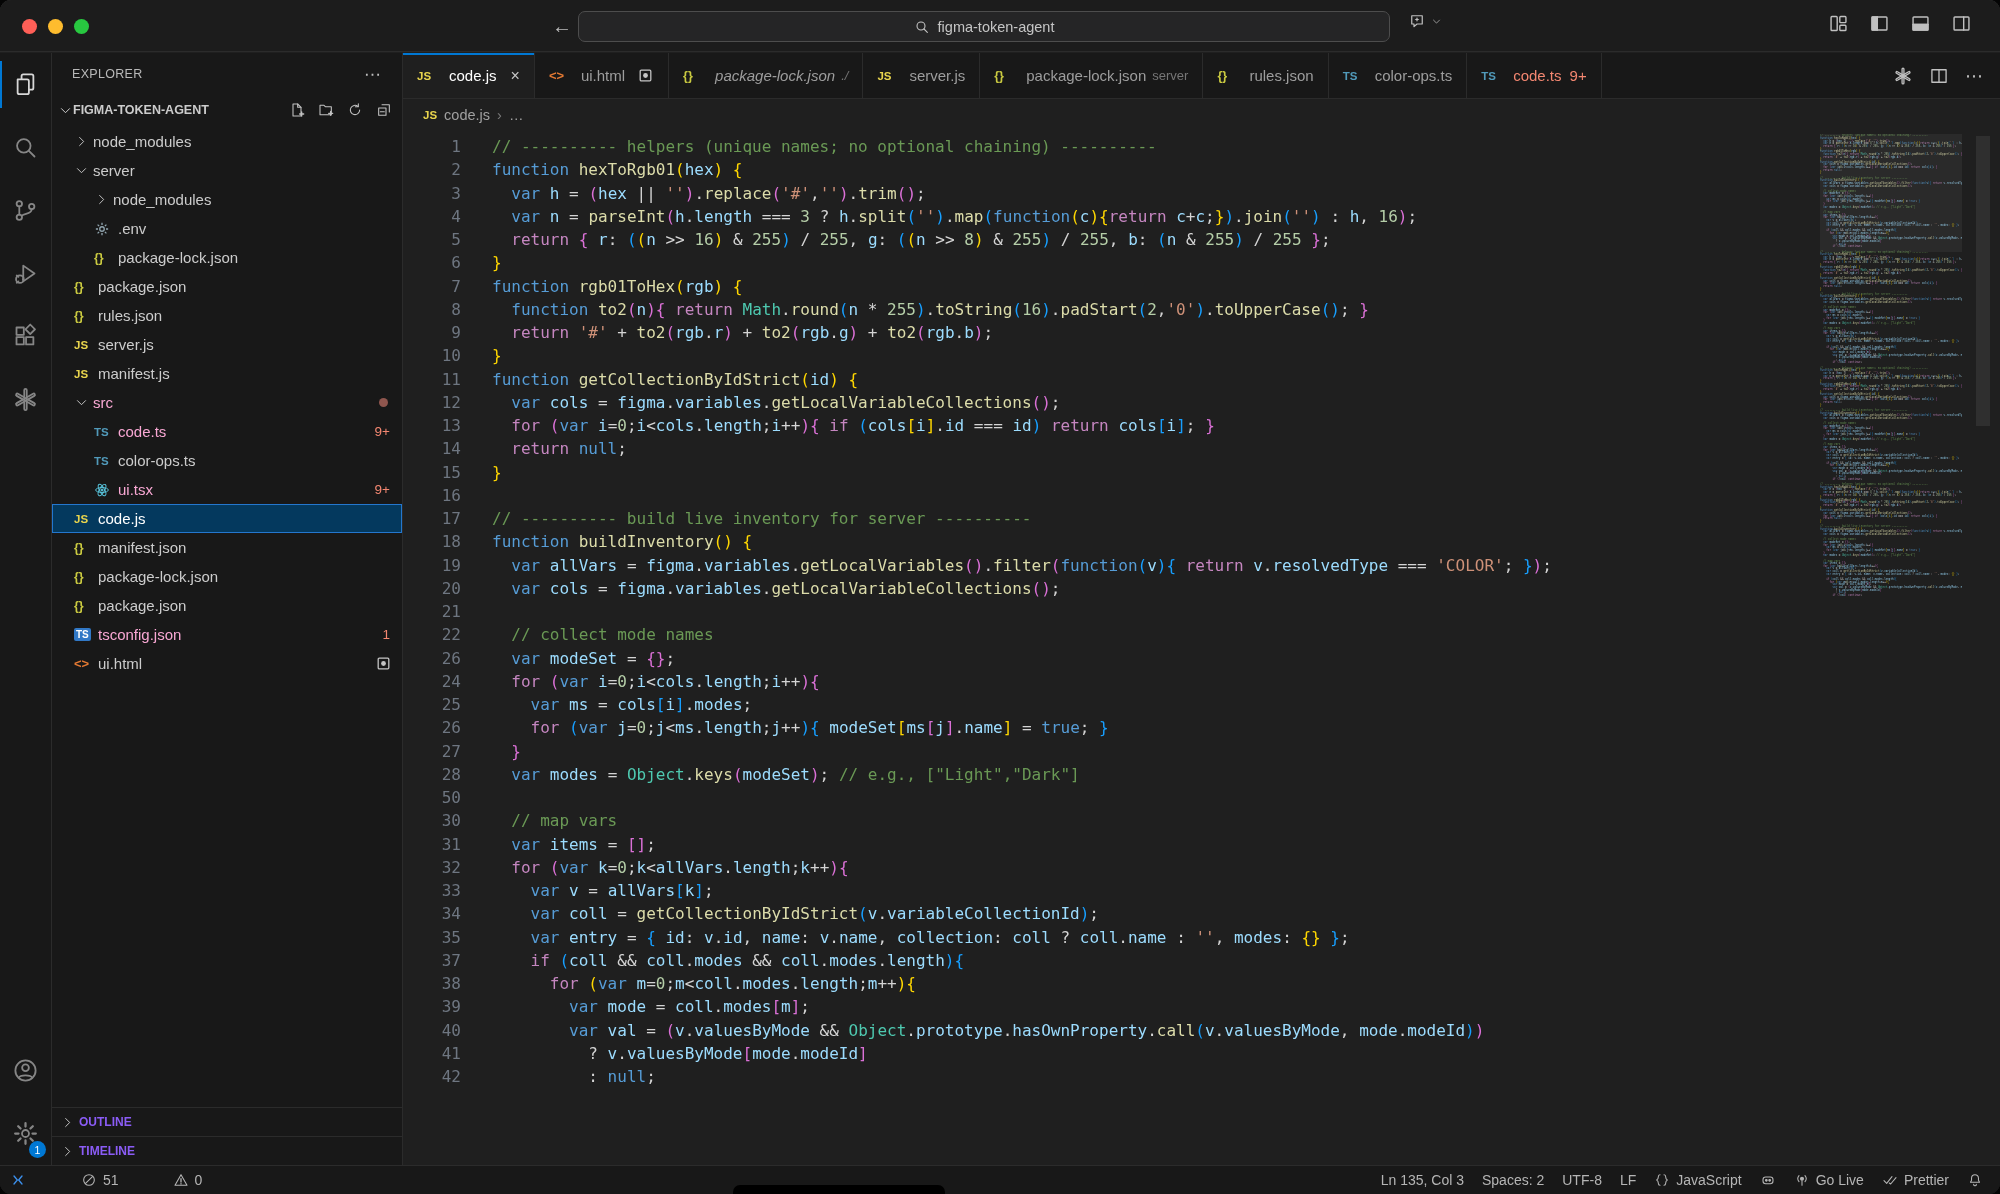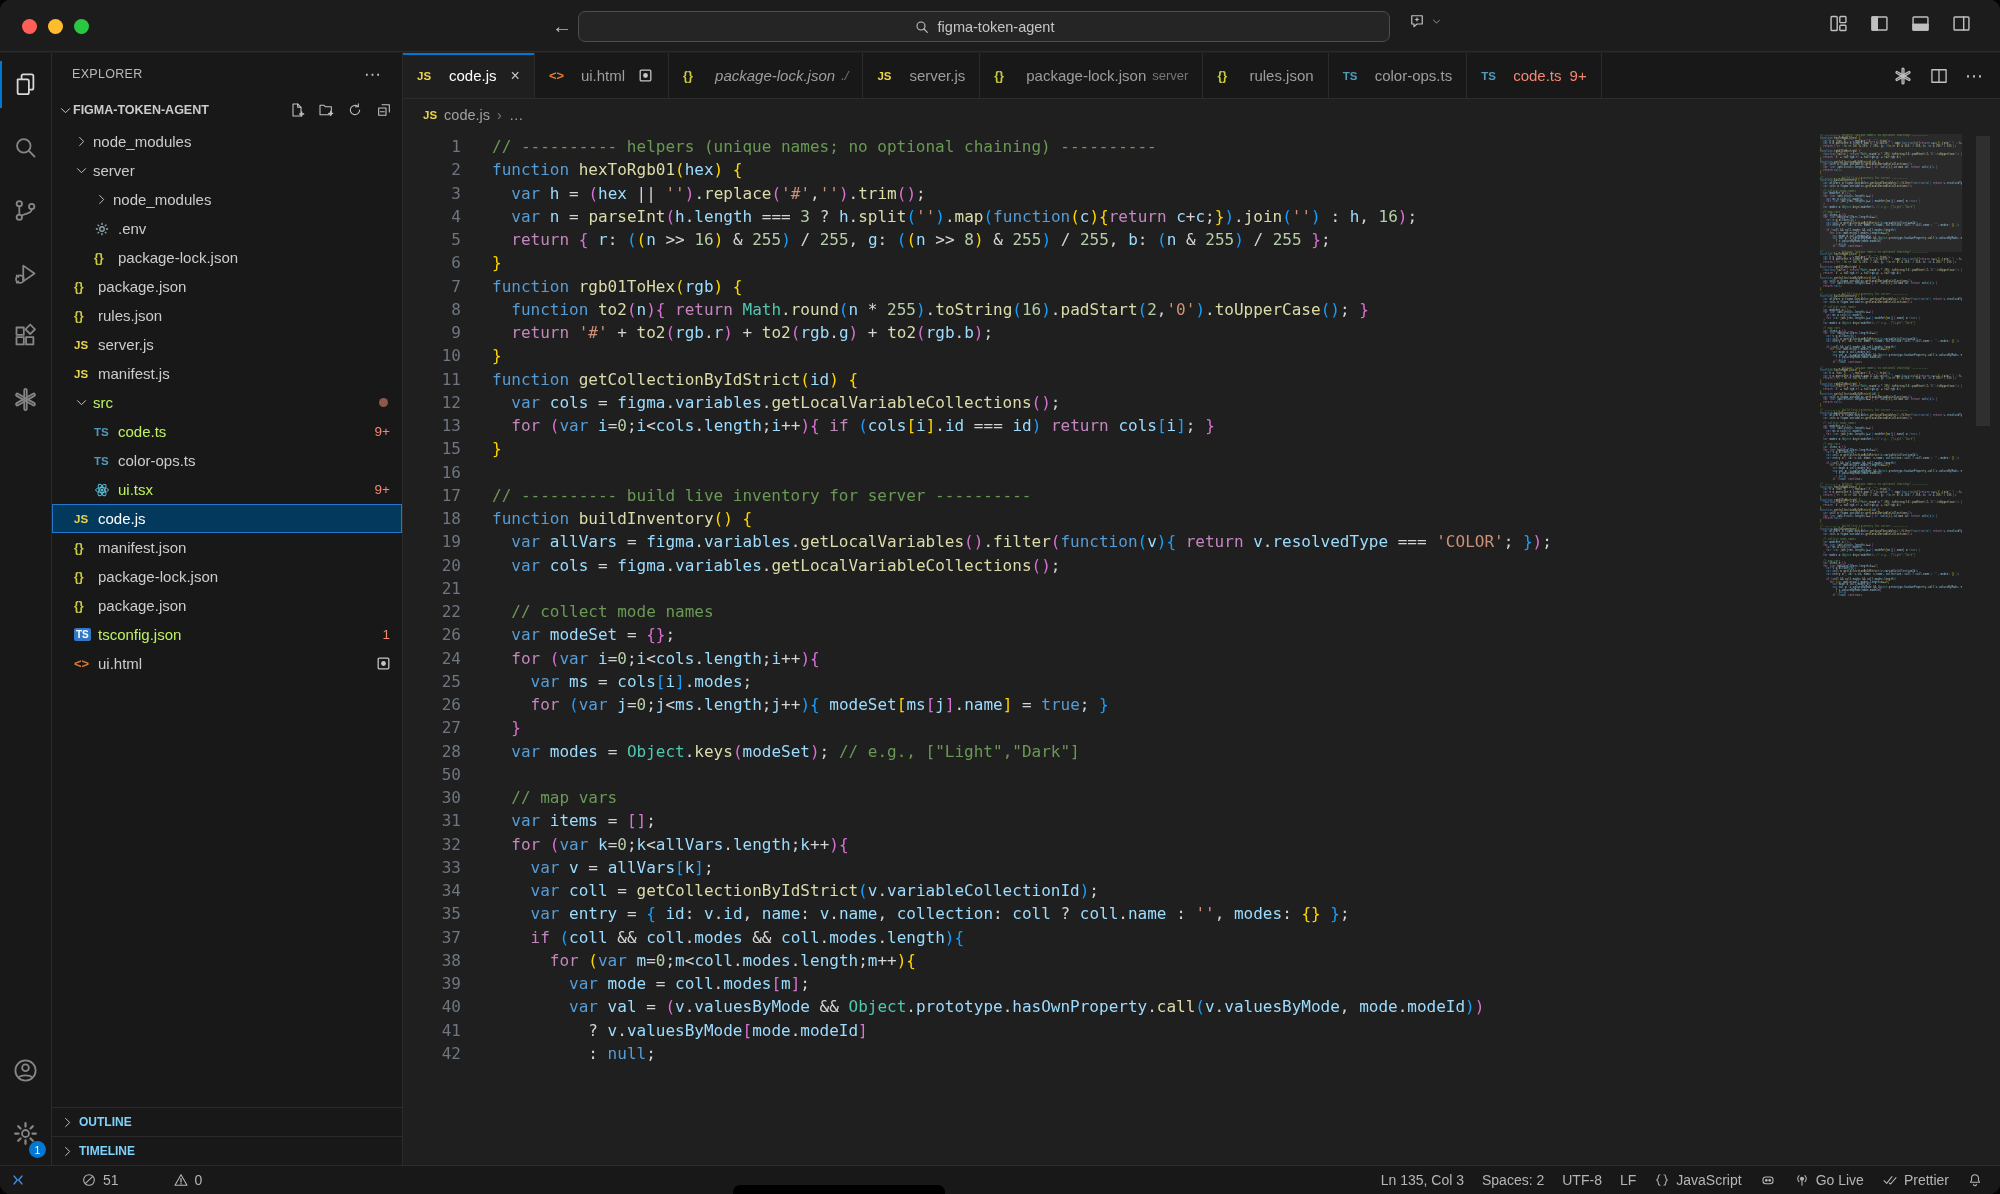--- a/index.html
+++ b/index.html
@@ -35,30 +35,30 @@
   .sb-header .dots{margin-left:auto;color:#bdbdbd;font-size:17px;letter-spacing:1px;}
   .sb-section{height:30px;display:flex;align-items:center;padding:0 10px 0 6px;font-weight:700;font-size:12.5px;color:#cccccc;}
   .sb-section .chev svg{width:15px;height:15px}
   .sb-section .acts{margin-left:auto;display:flex;gap:13px;color:#c2c2c2;}
   .sb-section .acts svg{width:16px;height:16px}
   .file-tree{flex:1;overflow:hidden;padding-top:2px;}
   .frow{position:relative;height:29px;display:flex;align-items:center;font-size:15px;color:#cccccc;}
   .frow .chev{display:flex;color:#c2c2c2;margin-right:4px}
   .frow .chev svg{width:15px;height:15px}
   .frow.selected{background:#04395e;box-shadow:inset 0 0 0 1px #2477ce;color:#ffffff;}
-  .frow.err>.flabel{color:#bef264;}
+  .frow.err>.flabel{color:#f9a8d4;}
   .fbadge{margin-left:auto;margin-right:12px;color:#f48771;font-size:13.5px;}
   .fdot{margin-left:auto;margin-right:14px;width:9px;height:9px;border-radius:50%;background:#8f564e;}
   .fsq{margin-left:auto;margin-right:10px;}
   .fi{display:inline-flex;width:24px;justify-content:flex-start;font-weight:700;font-size:11.5px;flex:0 0 auto;}
   .fi.js{color:#e8d44d}.fi.ts{color:#519aba}.fi.json{color:#cbcb41;font-size:12.5px}.fi.html{color:#e37933;font-size:13px}
   .fi.tsconfig span{background:#3178c6;color:#fff;border-radius:2px;padding:0 2px;font-size:10px;line-height:13px;}
   .fi svg{width:16px;height:16px}
   .sb-bottomrow{height:29px;display:flex;align-items:center;border-top:1px solid #2b2b2b;font-weight:700;font-size:12px;
-      color:#7dd3fc;padding-left:8px;gap:4px;}
+      color:#8b5cf6;padding-left:8px;gap:4px;}
   .sb-bottomrow svg{width:15px;height:15px;color:#c2c2c2}
   
   .editor{flex:1;display:flex;flex-direction:column;background:#1f1f1f;min-width:0;position:relative;}
   .tabbar{height:46px;background:#181818;display:flex;align-items:stretch;border-bottom:1px solid #2b2b2b;}
   .tab{position:relative;display:flex;align-items:center;gap:8px;padding:0 14px;font-size:15px;color:#9d9d9d;
       border-right:1px solid #2b2b2b;white-space:nowrap;overflow:hidden;flex-shrink:1;min-width:0;}
   .tab.active{background:#1f1f1f;color:#ffffff;}
   .tab.active::before{content:"";position:absolute;left:0;right:0;top:0;height:2px;background:#0078d4;}
   .tab .desc{font-size:13px;color:#767676;margin-left:-2px}
   .tab.preview .tlabel,.tab.preview .desc{font-style:italic;}
@@ -525,20 +525,24 @@
             </div>
             <div class="cl">
               <span class="ln">12</span>
               <span class="lt">  <span class="tk-kw">var</span> <span class="tk-vr">cols</span> <span class="tk-op">=</span> <span class="tk-vr">figma</span><span class="tk-op">.</span><span class="tk-vr">variables</span><span class="tk-op">.</span><span class="tk-fn">getLocalVariableCollections</span><span class="tk-b2">(</span><span class="tk-b2">)</span><span class="tk-op">;</span></span>
             </div>
             <div class="cl">
               <span class="ln">13</span>
               <span class="lt">  <span class="tk-ctl">for</span> <span class="tk-b2">(</span><span class="tk-kw">var</span> <span class="tk-vr">i</span><span class="tk-op">=</span><span class="tk-num">0</span><span class="tk-op">;</span><span class="tk-vr">i</span><span class="tk-op">&lt;</span><span class="tk-vr">cols</span><span class="tk-op">.</span><span class="tk-vr">length</span><span class="tk-op">;</span><span class="tk-vr">i</span><span class="tk-op">+</span><span class="tk-op">+</span><span class="tk-b2">)</span><span class="tk-b2">{</span> <span class="tk-ctl">if</span> <span class="tk-b3">(</span><span class="tk-vr">cols</span><span class="tk-b1">[</span><span class="tk-vr">i</span><span class="tk-b1">]</span><span class="tk-op">.</span><span class="tk-vr">id</span> <span class="tk-op">=</span><span class="tk-op">=</span><span class="tk-op">=</span> <span class="tk-vr">id</span><span class="tk-b3">)</span> <span class="tk-ctl">return</span> <span class="tk-vr">cols</span><span class="tk-b3">[</span><span class="tk-vr">i</span><span class="tk-b3">]</span><span class="tk-op">;</span> <span class="tk-b2">}</span></span>
             </div>
             <div class="cl">
+              <span class="ln">14</span>
+              <span class="lt">  <span class="tk-ctl">return</span> <span class="tk-kw">null</span><span class="tk-op">;</span></span>
+            </div>
+            <div class="cl">
               <span class="ln">15</span>
               <span class="lt"><span class="tk-b1">}</span></span>
             </div>
             <div class="cl">
               <span class="ln">16</span>
               <span class="lt"></span>
             </div>
             <div class="cl">
               <span class="ln">17</span>
               <span class="lt"><span class="tk-cmt">// ---------- build live inventory for server ----------</span></span>

